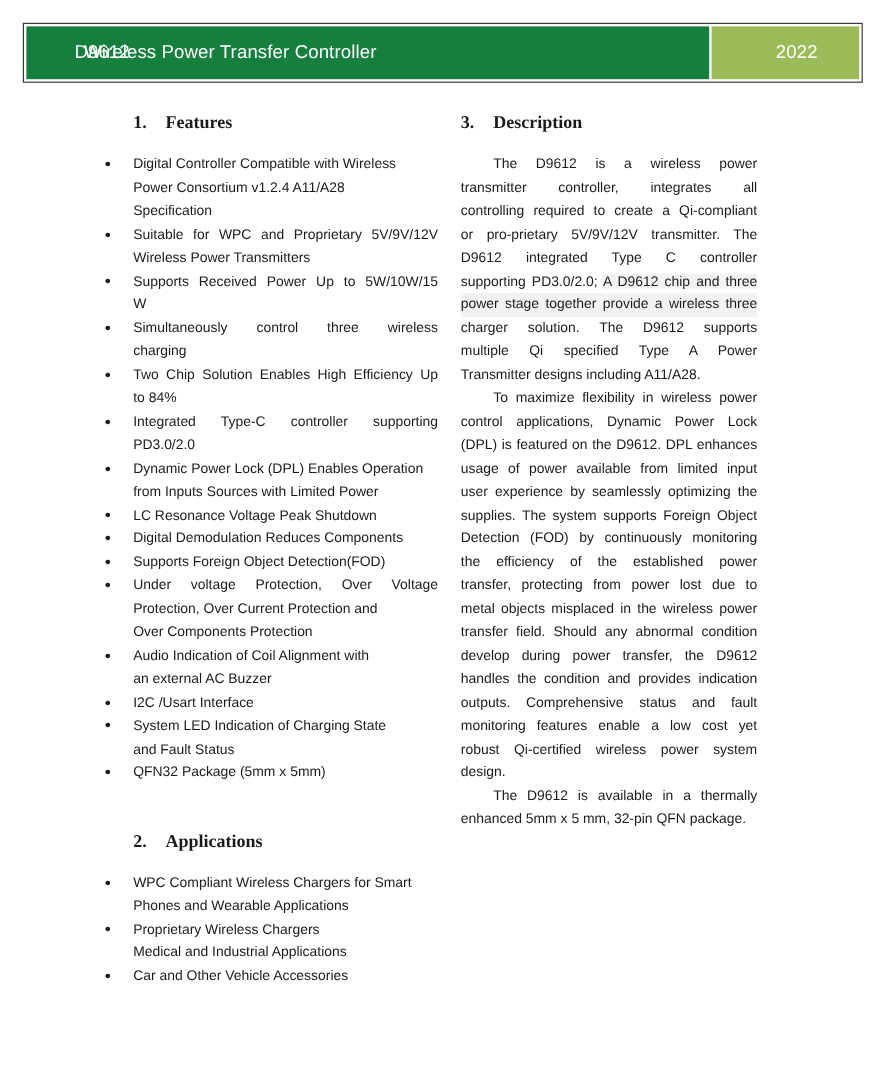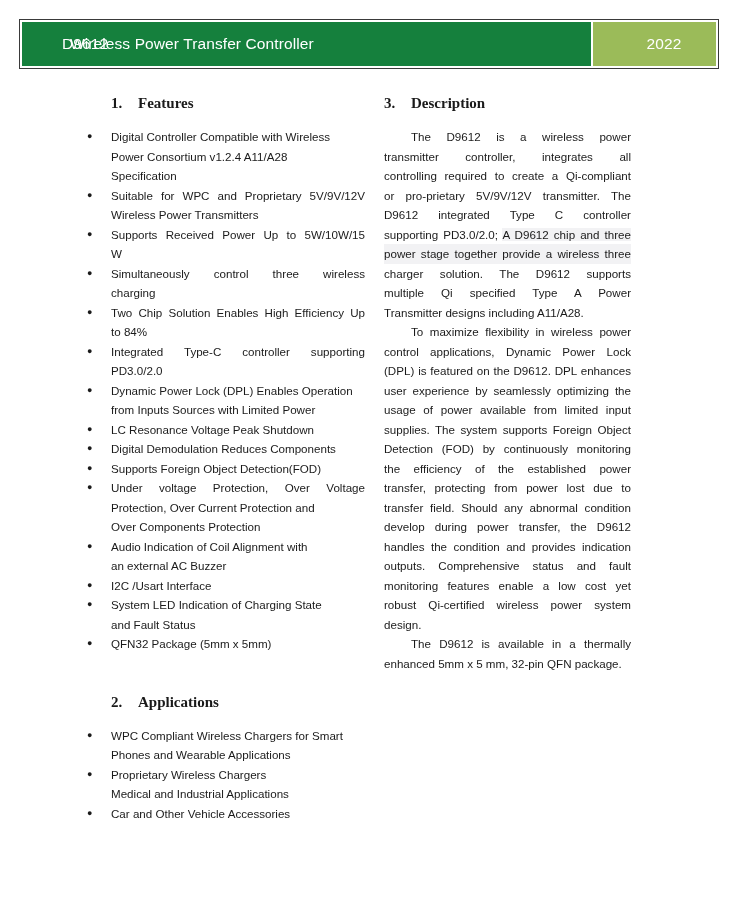--- a/index.html
+++ b/index.html
@@ -171,26 +171,27 @@
         <span class="line just">supporting PD3.0/2.0; <span class="hl">A D9612 chip and three</span></span>
         <span class="line just hl">power stage together provide a wireless three</span>
         <span class="line just">charger solution. The D9612 supports</span>
         <span class="line just">multiple Qi specified Type A Power</span>
         <span class="line">Transmitter designs including A11/A28.</span>
       </p>
       <p>
         <span class="line just indent">To maximize flexibility in wireless power</span>
         <span class="line just">control applications, Dynamic Power Lock</span>
         <span class="line just">(DPL) is featured on the D9612. DPL enhances</span>
+        <span class="line just">usage of power available from limited input</span>
         <span class="line just">user experience by seamlessly optimizing the</span>
-        <span class="line just">usage of power available from limited input</span>
         <span class="line just">supplies. The system supports Foreign Object</span>
         <span class="line just">Detection (FOD) by continuously monitoring</span>
         <span class="line just">the efficiency of the established power</span>
         <span class="line just">transfer, protecting from power lost due to</span>
+        <span class="line just">metal objects misplaced in the wireless power</span>
         <span class="line just">transfer field. Should any abnormal condition</span>
         <span class="line just">develop during power transfer, the D9612</span>
         <span class="line just">handles the condition and provides indication</span>
         <span class="line just">outputs. Comprehensive status and fault</span>
         <span class="line just">monitoring features enable a low cost yet</span>
         <span class="line just">robust Qi-certified wireless power system</span>
         <span class="line">design.</span>
       </p>
       <p>
         <span class="line just indent">The D9612 is available in a thermally</span>

